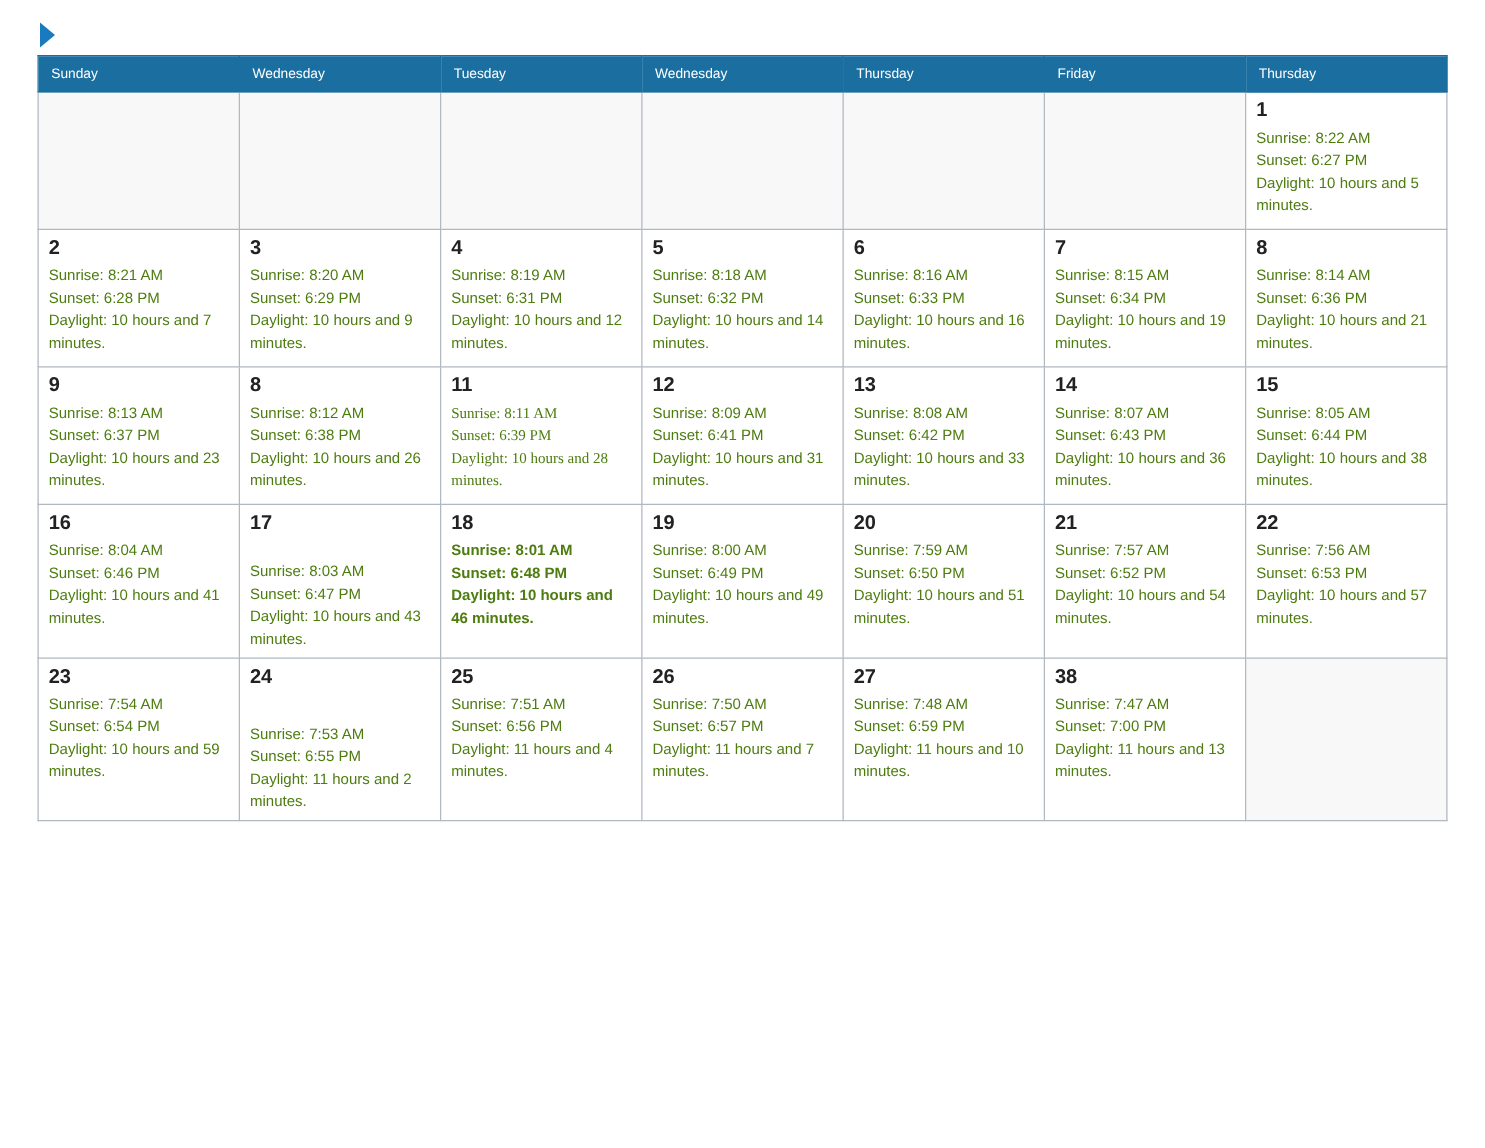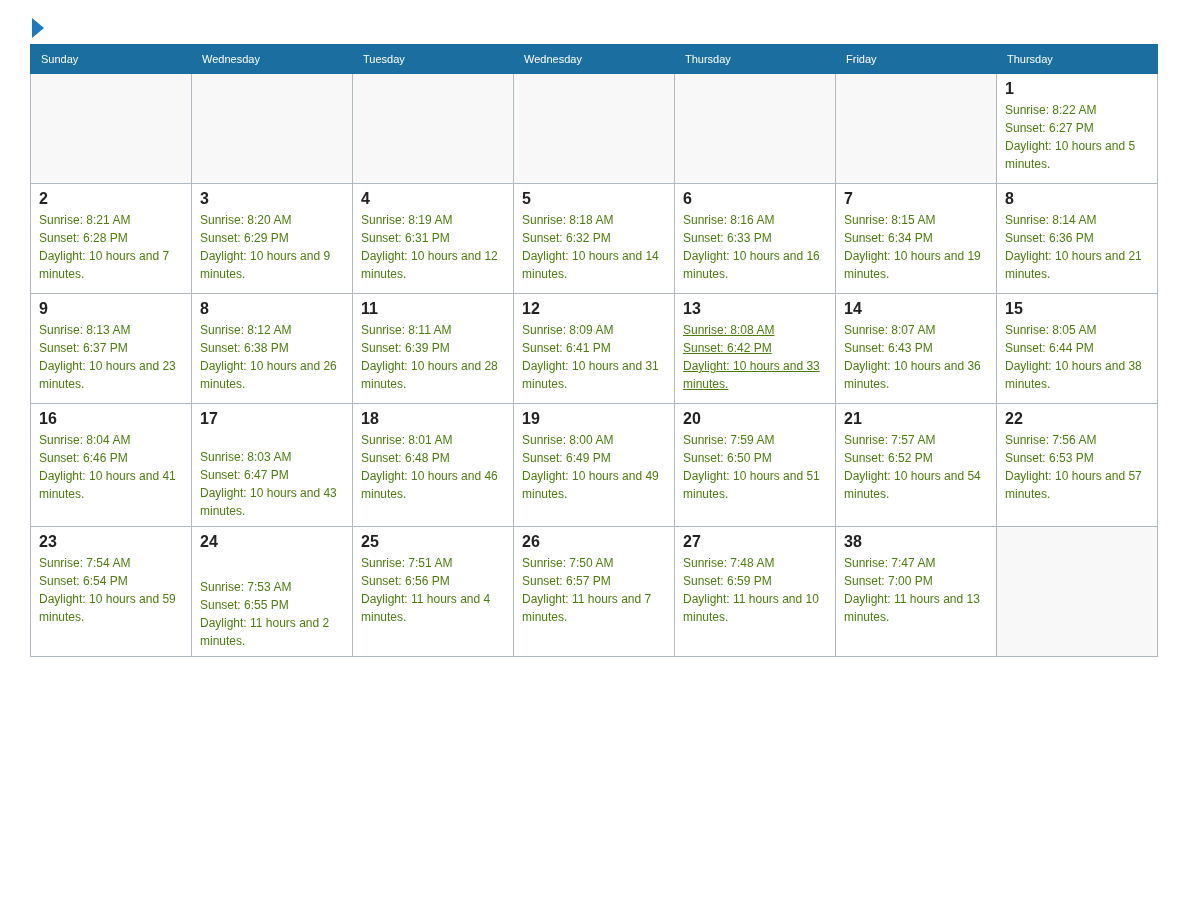--- a/index.html
+++ b/index.html
@@ -199,33 +199,33 @@
 Daylight: 10 hours and 23 minutes.</div>
         </td>
         <td>
           <span class="day-number">8</span>
           <div class="day-info" style="white-space: pre-line;">Sunrise: 8:12 AM
 Sunset: 6:38 PM
 Daylight: 10 hours and 26 minutes.</div>
         </td>
         <td>
           <span class="day-number">11</span>
-          <div class="day-info" style="white-space: pre-line;">Sunrise: 8:11 AM
+          <div class="day-info" style="white-space: pre-line; font-family: Liberation Serif, serif;">Sunrise: 8:11 AM
 Sunset: 6:39 PM
 Daylight: 10 hours and 28 minutes.</div>
         </td>
         <td>
           <span class="day-number">12</span>
           <div class="day-info" style="white-space: pre-line;">Sunrise: 8:09 AM
 Sunset: 6:41 PM
 Daylight: 10 hours and 31 minutes.</div>
         </td>
         <td>
           <span class="day-number">13</span>
-          <div class="day-info" style="white-space: pre-line; text-decoration: underline;">Sunrise: 8:08 AM
+          <div class="day-info" style="white-space: pre-line;">Sunrise: 8:08 AM
 Sunset: 6:42 PM
 Daylight: 10 hours and 33 minutes.</div>
         </td>
         <td>
           <span class="day-number">14</span>
           <div class="day-info" style="white-space: pre-line;">Sunrise: 8:07 AM
 Sunset: 6:43 PM
 Daylight: 10 hours and 36 minutes.</div>
         </td>
         <td>
@@ -243,21 +243,21 @@
 Daylight: 10 hours and 41 minutes.</div>
         </td>
         <td>
           <span class="day-number">17</span>
           <div class="day-info" style="white-space: pre-line; margin-top: 20px;">Sunrise: 8:03 AM
 Sunset: 6:47 PM
 Daylight: 10 hours and 43 minutes.</div>
         </td>
         <td>
           <span class="day-number">18</span>
-          <div class="day-info" style="white-space: pre-line;">Sunrise: 8:01 AM
+          <div class="day-info" style="white-space: pre-line; font-weight: bold;">Sunrise: 8:01 AM
 Sunset: 6:48 PM
 Daylight: 10 hours and 46 minutes.</div>
         </td>
         <td>
           <span class="day-number">19</span>
           <div class="day-info" style="white-space: pre-line;">Sunrise: 8:00 AM
 Sunset: 6:49 PM
 Daylight: 10 hours and 49 minutes.</div>
         </td>
         <td>

